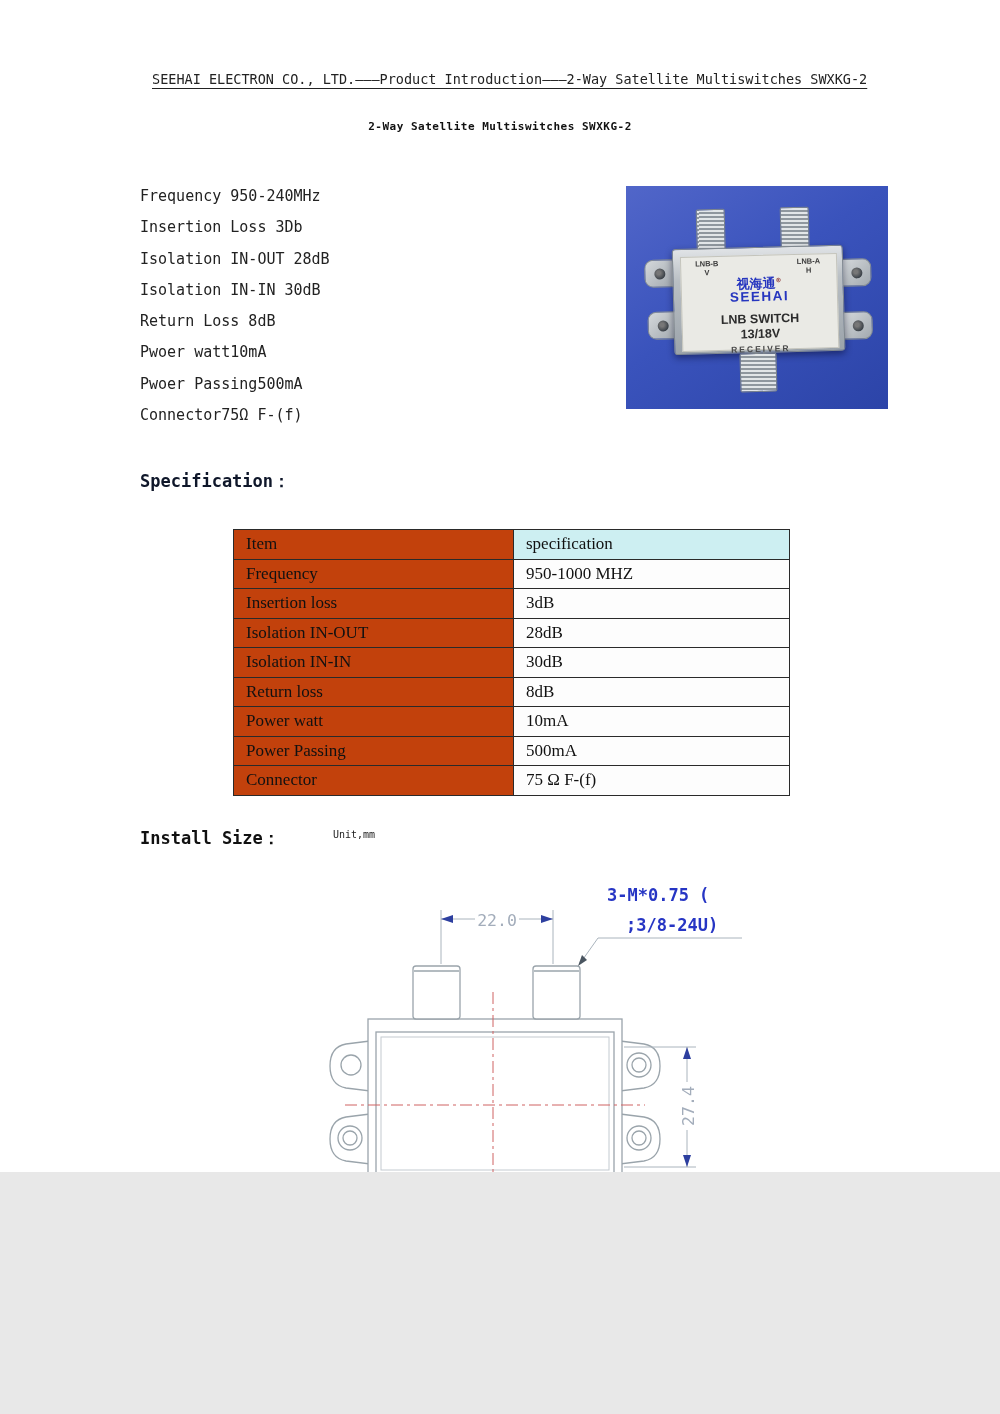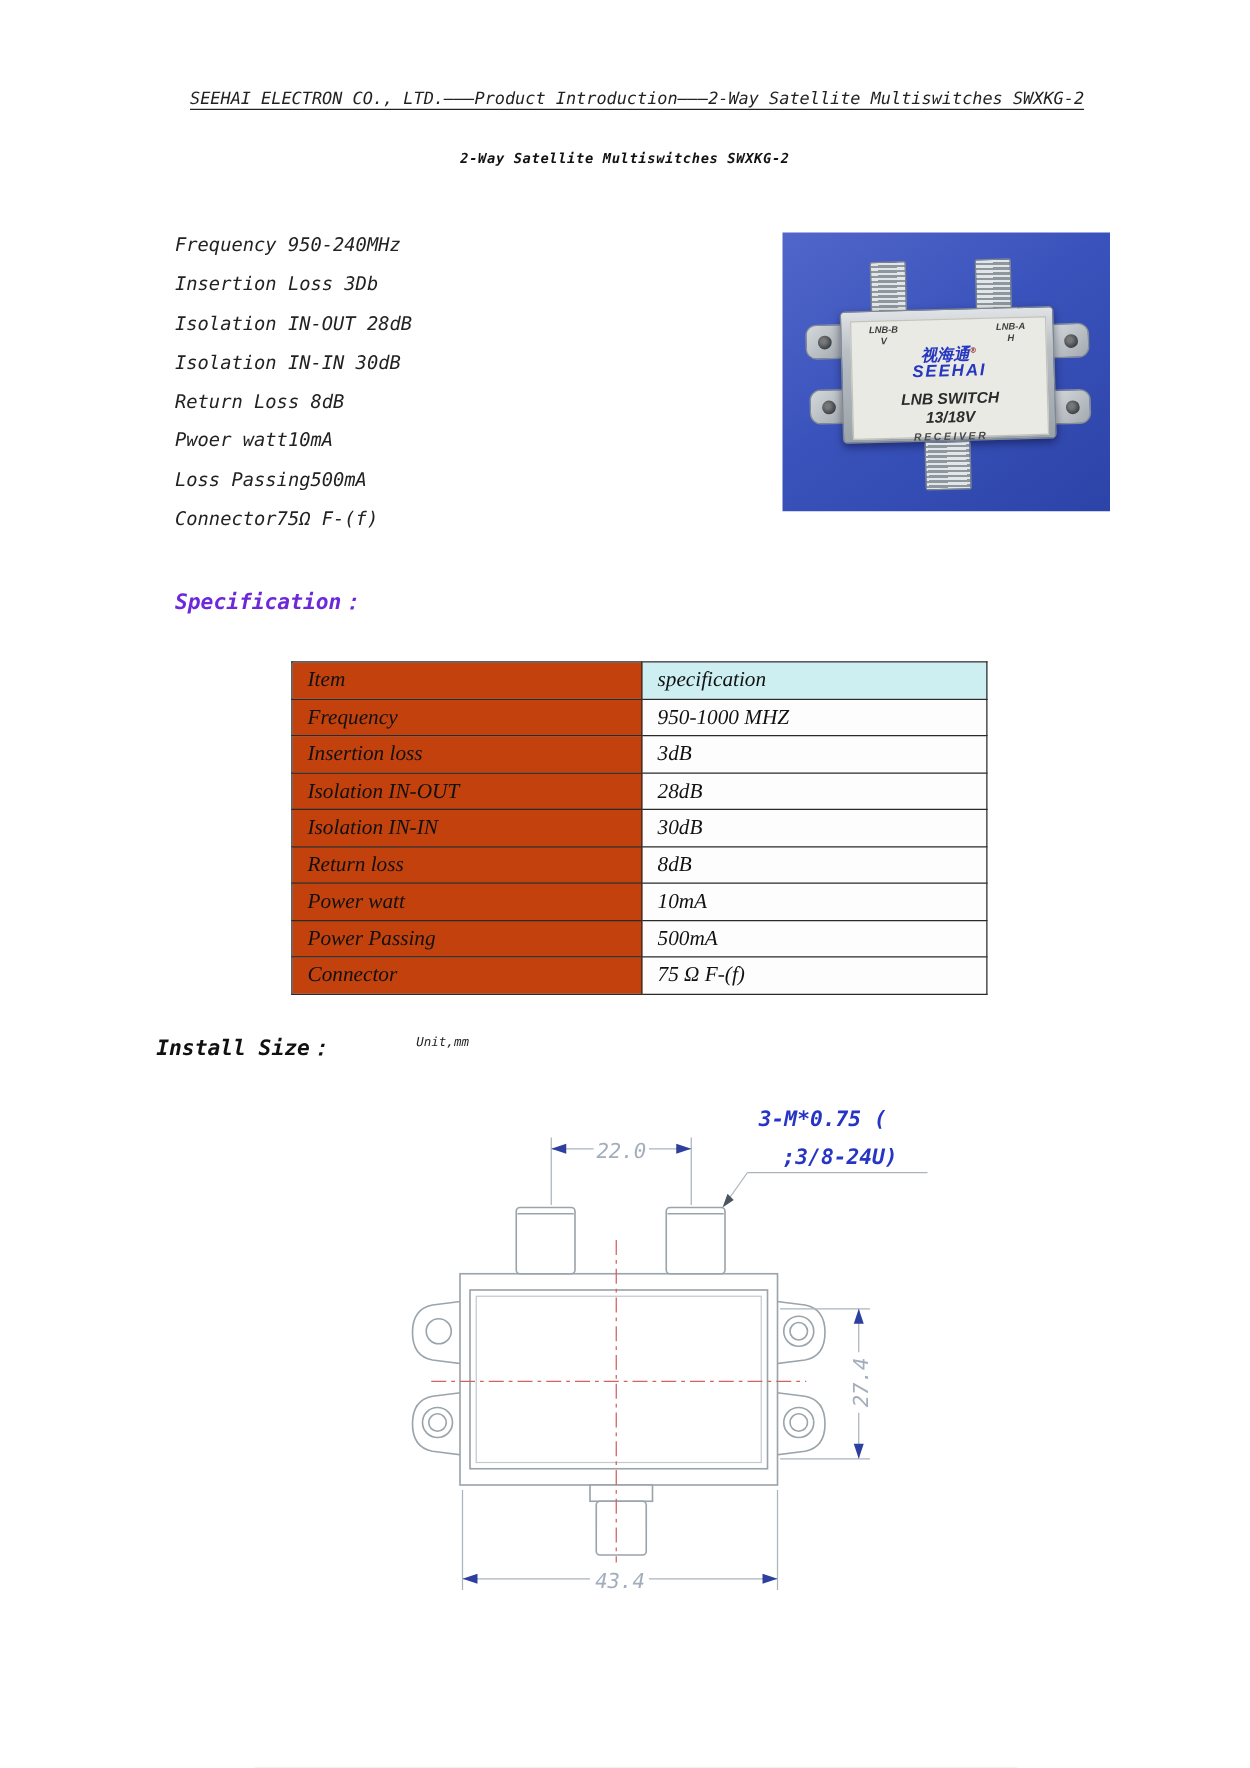--- a/index.html
+++ b/index.html
@@ -1,20 +1,20 @@
 <!DOCTYPE html>
 <html><head>
 <meta charset="utf-8">
 <style>
   * { margin:0; padding:0; box-sizing:border-box; }
   html,body { background:#e8e8e8; }
   .page {
-    position:relative; width:1000px; height:1414px; margin:0 auto;
+    position:relative; width:1000px; height:1172px; margin:0 auto;
     background:#ffffff; overflow:hidden;
-    font-family:"DejaVu Sans Mono", monospace; color:#1c1c1c;font-style:italic;
+    font-family:"DejaVu Sans Mono", monospace; color:#1c1c1c;
   }
 
   
   .doc-header {
     position:absolute; left:152px; top:71px; font-size:13.5px; letter-spacing:0;
     text-decoration:underline; text-underline-offset:4px; white-space:nowrap; color:#222;
   }
   .doc-title {
     position:absolute; left:0; top:120px; width:1000px; text-align:center;
     font-size:11px; font-weight:bold; letter-spacing:.5px; color:#111;
@@ -68,32 +68,32 @@
   .brand-en { position:absolute; left:0; top:33px; width:100%; font-size:13.5px; font-weight:bold;
               letter-spacing:1.5px; color:#2636bf; font-family:"Liberation Sans", sans-serif; }
   .dev-l1 { position:absolute; left:0; top:56px; width:100%; font-size:12.5px; font-weight:bold; color:#2c2c2c;
             font-family:"Liberation Sans", sans-serif; }
   .dev-l2 { position:absolute; left:0; top:71px; width:100%; font-size:12.5px; font-weight:bold; color:#2c2c2c;
             font-family:"Liberation Sans", sans-serif; }
   .dev-l3 { position:absolute; left:0; top:88px; width:100%; font-size:8.5px; font-weight:bold; color:#4a4a4a;
             letter-spacing:2px; font-family:"Liberation Sans", sans-serif; }
 
   
-  .spec-heading { position:absolute; left:140px; top:470px; font-size:17px; font-weight:bold; color:#6d28d9;text-align:center; }
+  .spec-heading { position:absolute; left:140px; top:470px; font-size:17px; font-weight:bold; color:#0f172a;text-align:center; }
   .spec-table {
     position:absolute; left:233px; top:529px; width:557px;
     border-collapse:collapse; font-family:"Liberation Serif", serif; font-size:17px; color:#111;
   }
   .spec-table td { border:1.5px solid #2a2a2a; height:29.5px; padding:0 6px 0 12px; }
   .spec-table td.c1 { width:280px; background:#c2410c;padding-left:12px; }
   .spec-table td.c2 { background:#fdfdfd; }
   .spec-table tr.hdr td.c2 { background:#cdeff2;margin-top:28px; }
 
   
-  .install-heading { position:absolute; left:125px; top:827px; font-size:17px; font-weight:bold; color:#111;text-align:center; }
+  .install-heading { position:absolute; left:140px; top:827px; font-size:17px; font-weight:bold; color:#111;text-align:center; }
   .install-unit { position:absolute; left:333px; top:829px; font-size:10px; color:#222; }
 
   
   .drawing { position:absolute; left:300px; top:870px; width:450px; height:420px; }
   .drawing .ln   { stroke:#9aa4ab; stroke-width:1.3; fill:none; }
   .drawing .lnf  { stroke:#9aa4ab; stroke-width:1.3; fill:#ffffff; }
   .drawing .ln2  { stroke:#c3cad0; stroke-width:1; fill:none; }
   .drawing .dl   { stroke:#aab4bd; stroke-width:1; fill:none; }
   .drawing .cl   { stroke:#cf6262; stroke-width:1; fill:none; stroke-dasharray:12 4 3 4; }
   .drawing .arr  { fill:#2d3f9f; }
@@ -108,21 +108,21 @@
   <div class="doc-header">SEEHAI ELECTRON CO., LTD.———Product Introduction———2-Way Satellite Multiswitches SWXKG-2</div>
   <div class="doc-title">2-Way Satellite Multiswitches SWXKG-2</div>
 
   <div class="feature-list">
     <div>Frequency 950-240MHz</div>
     <div>Insertion Loss 3Db</div>
     <div>Isolation IN-OUT 28dB</div>
     <div>Isolation IN-IN 30dB</div>
     <div>Return Loss 8dB</div>
     <div>Pwoer watt10mA</div>
-    <div>Loss Passing500mA</div>
+    <div>Pwoer Passing500mA</div>
     <div>Connector75Ω F-(f)</div>
   </div>
 
   <div class="photo">
     <div class="device">
       <div class="thread conn-tl"></div>
       <div class="thread conn-tr"></div>
       <div class="ear ear-lt">
           <div class="hole"></div>
         </div>

